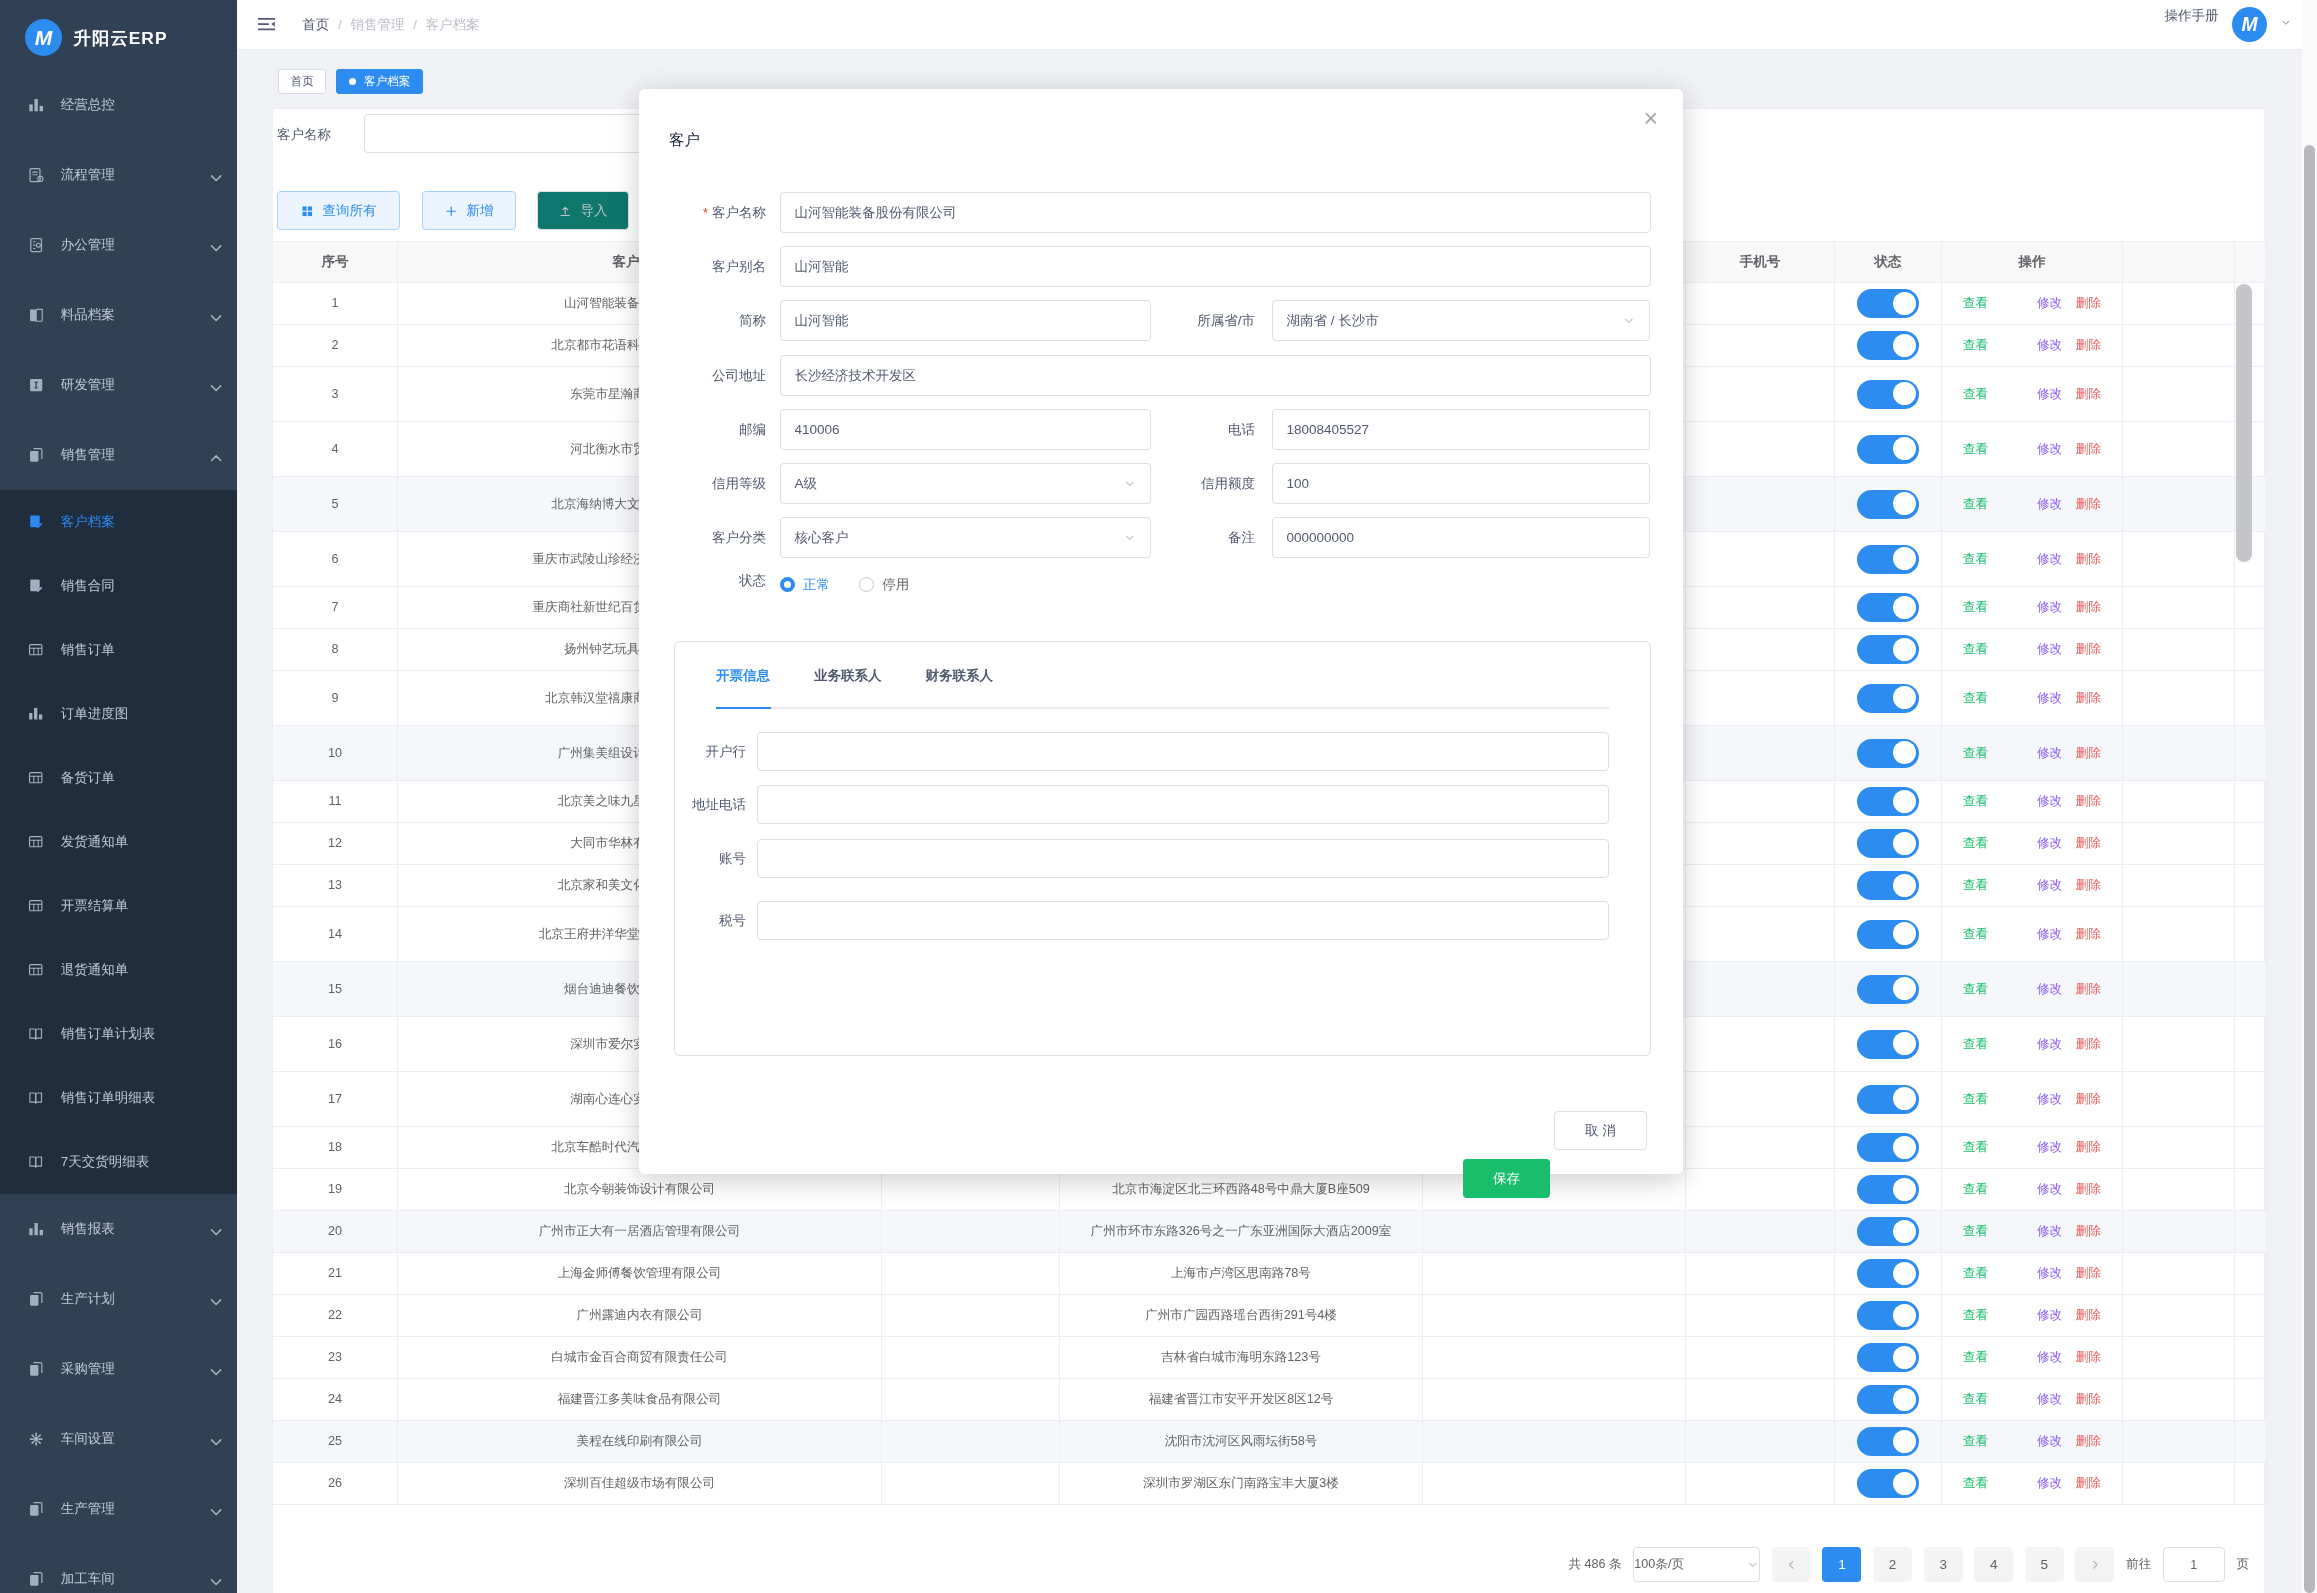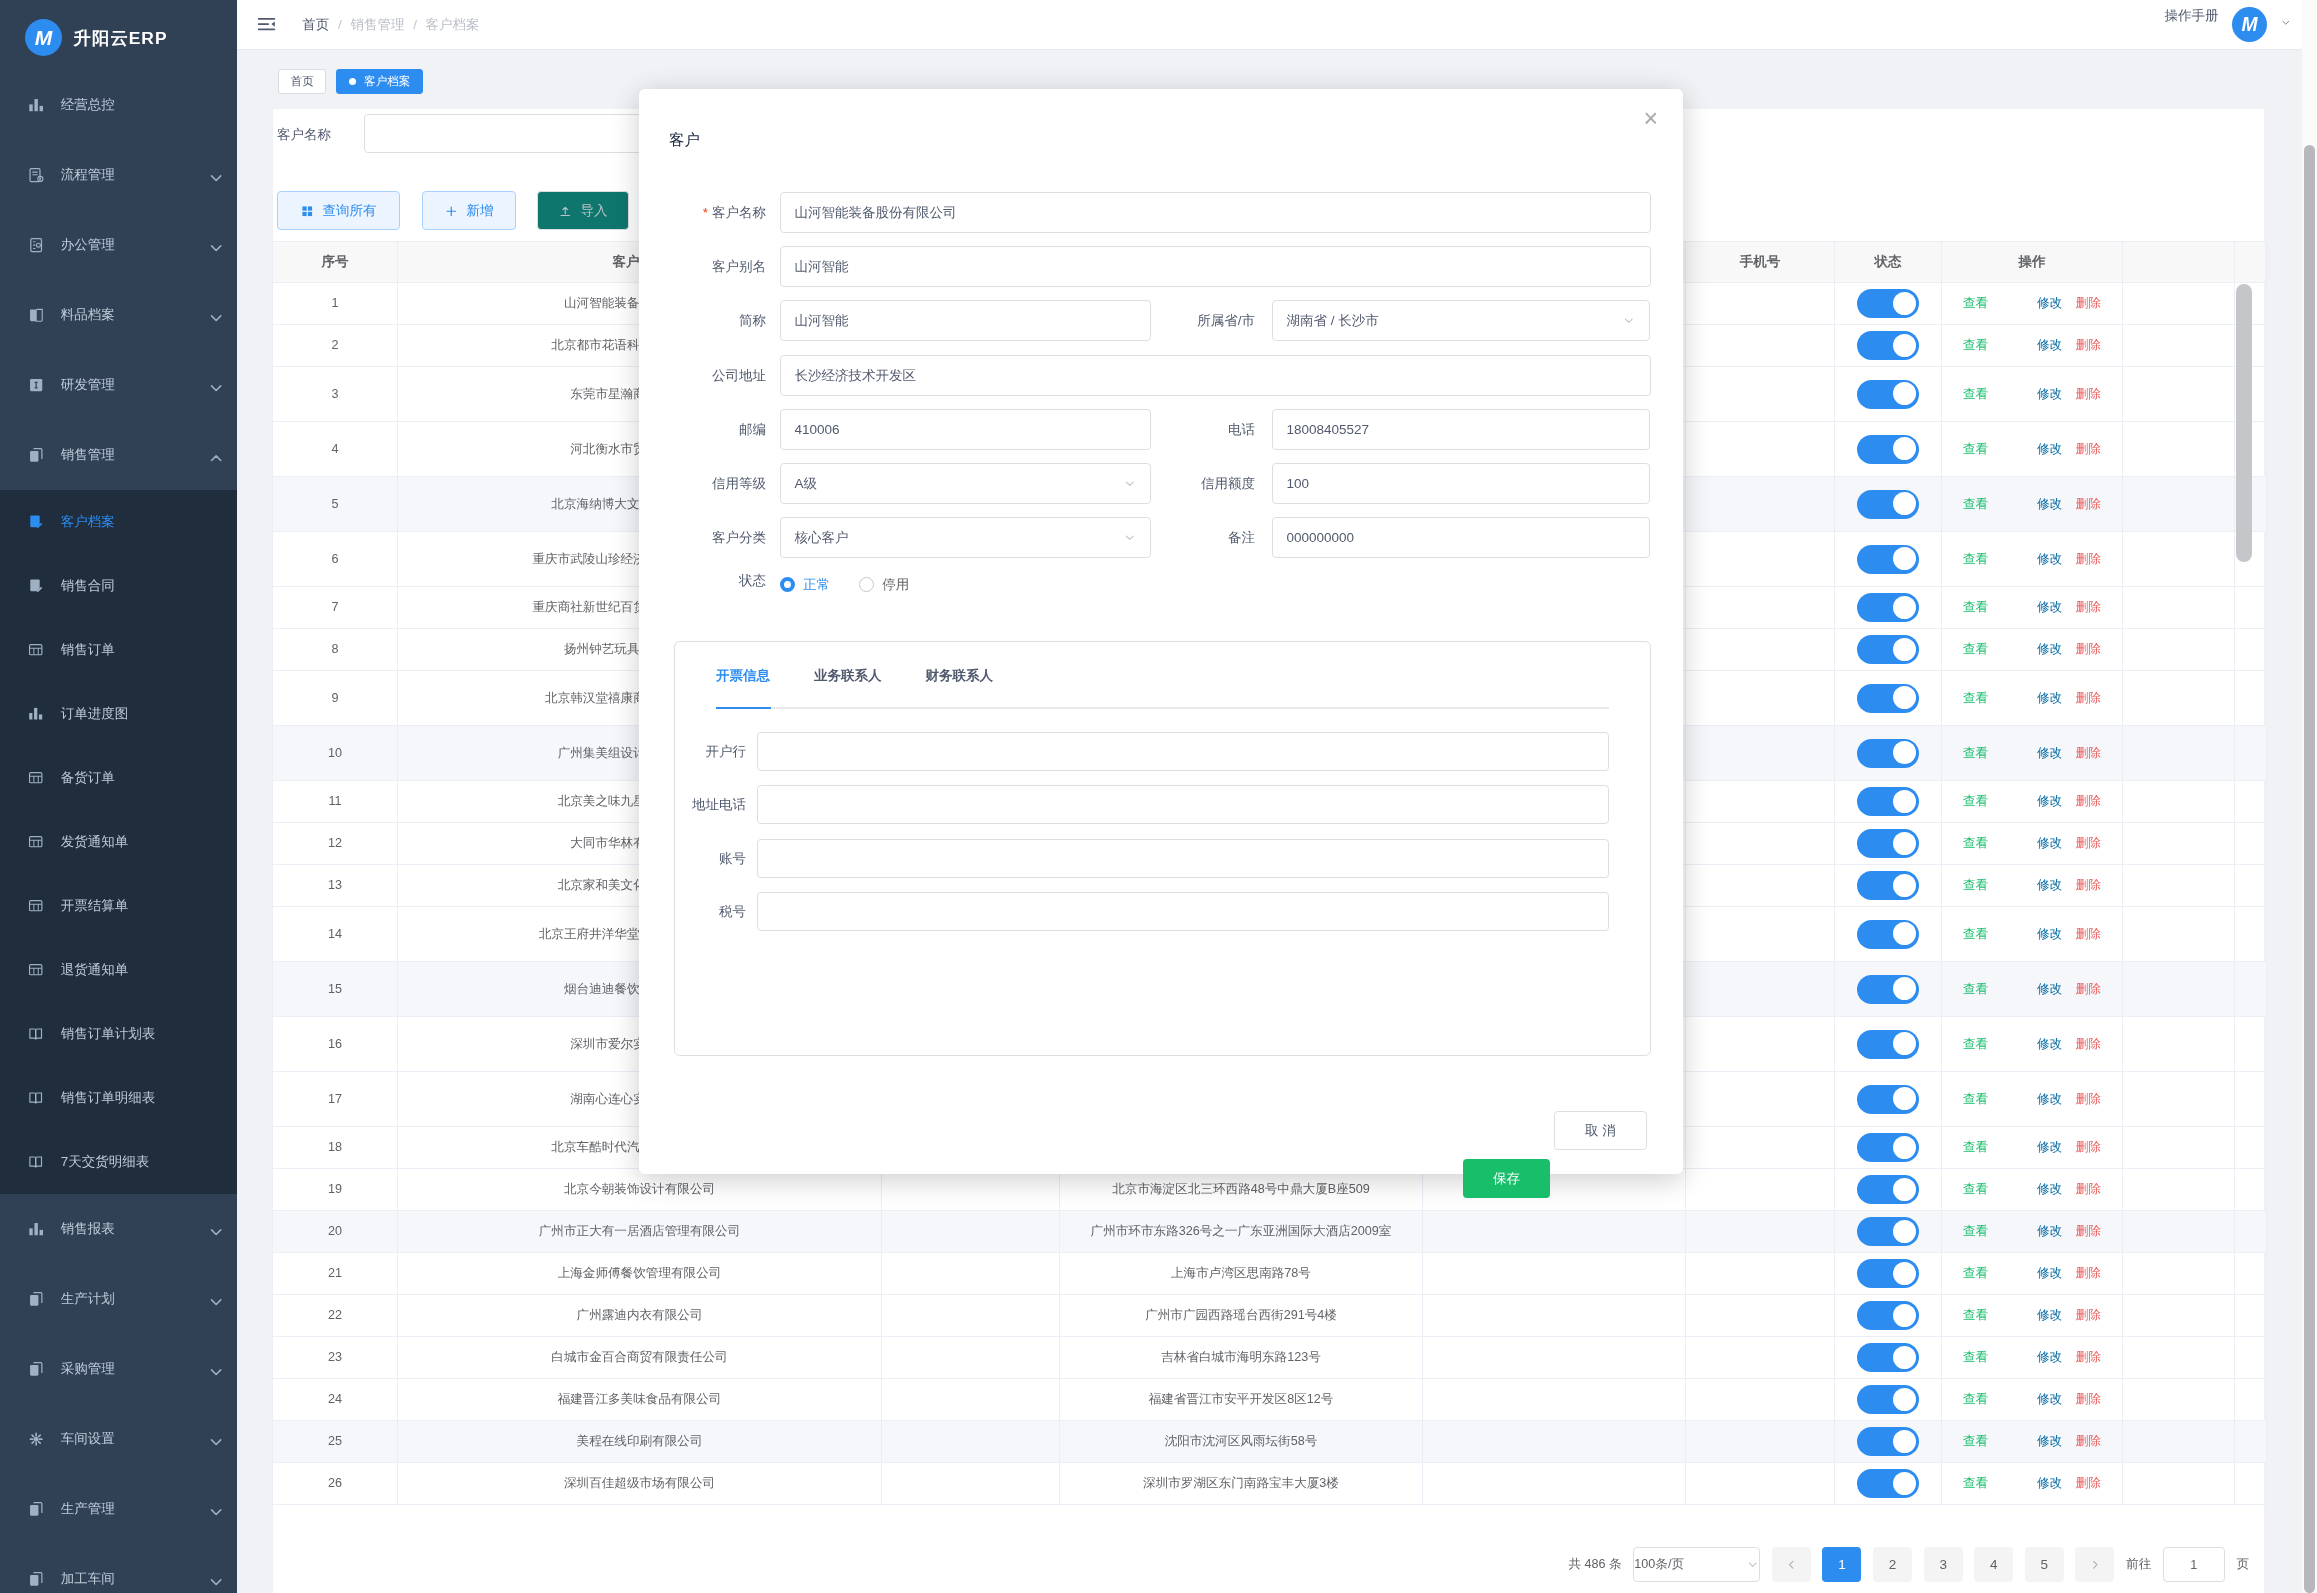--- a/index.html
+++ b/index.html
@@ -57,21 +57,21 @@
   .td { border-bottom:1px solid #ebeef5; border-right:1px solid #ebeef5; display:flex; align-items:center; justify-content:center; text-align:center; padding:5.8px 9.7px; color:#606266; line-height:1.5; min-height:42px; }
   .th .td { min-height:41px; }
   .tr > .td:first-child { border-left:1px solid #ebeef5; }
   .tr.shaded .td { background:#f5f7fa; }
   .tr.tall .td { min-height:55px; }
   .th-row { border-top:1px solid #ebeef5; }
   .switch { width:62px; height:29px; border-radius:14.5px; background:#2d8cf0; position:relative; cursor:pointer; flex:0 0 auto; }
   .switch::after { content:''; position:absolute; right:2.9px; top:2.9px; width:23px; height:23px; border-radius:50%; background:#fff; }
   .act { cursor:pointer; margin:0 6.8px; white-space:nowrap; }
   .act.view { color:#19be6b; }
-  .act.edit { color:#0369a1;margin-left:42px; }
+  .act.edit { color:#8b5cf6;margin-left:42px; }
   .act.del  { color:#ed5a5a; }
 
   
   #inner-scroll { position:absolute; left:2236px; top:284px; width:16.4px; height:278px; background:#c4c6ca; border-radius:8.7px; z-index:3; }
   #page-scroll-track { position:absolute; right:0; top:0; width:15.4px; height:1593px; background:#fafafa; z-index:60; }
   #page-scroll-thumb { position:absolute; right:1.9px; top:145px; width:11.6px; height:1448px; background:#b6b8bc; border-radius:6.8px; }
 
   
   #pagination { position:absolute; right:68px; top:1547px; display:flex; align-items:center; gap:11.6px; z-index:3; font-size:12.6px; color:#606266; }
   #page-size { width:127px; height:35px; border:1px solid #dcdee2; border-radius:3.9px; display:flex; align-items:center; justify-content:center; gap:9.7px; cursor:pointer; background:#fff; }
@@ -1004,21 +1004,21 @@
       <input class="t-input" value="" style="">
     </div>
     <div class="t-row" style="top:143px">
       <span class="t-label">地址电话</span>
       <input class="t-input" value="" style="">
     </div>
     <div class="t-row" style="top:197px">
       <span class="t-label">账号</span>
       <input class="t-input" value="" style="">
     </div>
-    <div class="t-row" style="top:250px">
+    <div class="t-row" style="top:259px">
       <span class="t-label">税号</span>
       <input class="t-input" value="" style="">
     </div>
   </div>
 
   <button id="btn-save">保存</button>
   <button id="btn-cancel">取 消</button>
 </div>
 
 

